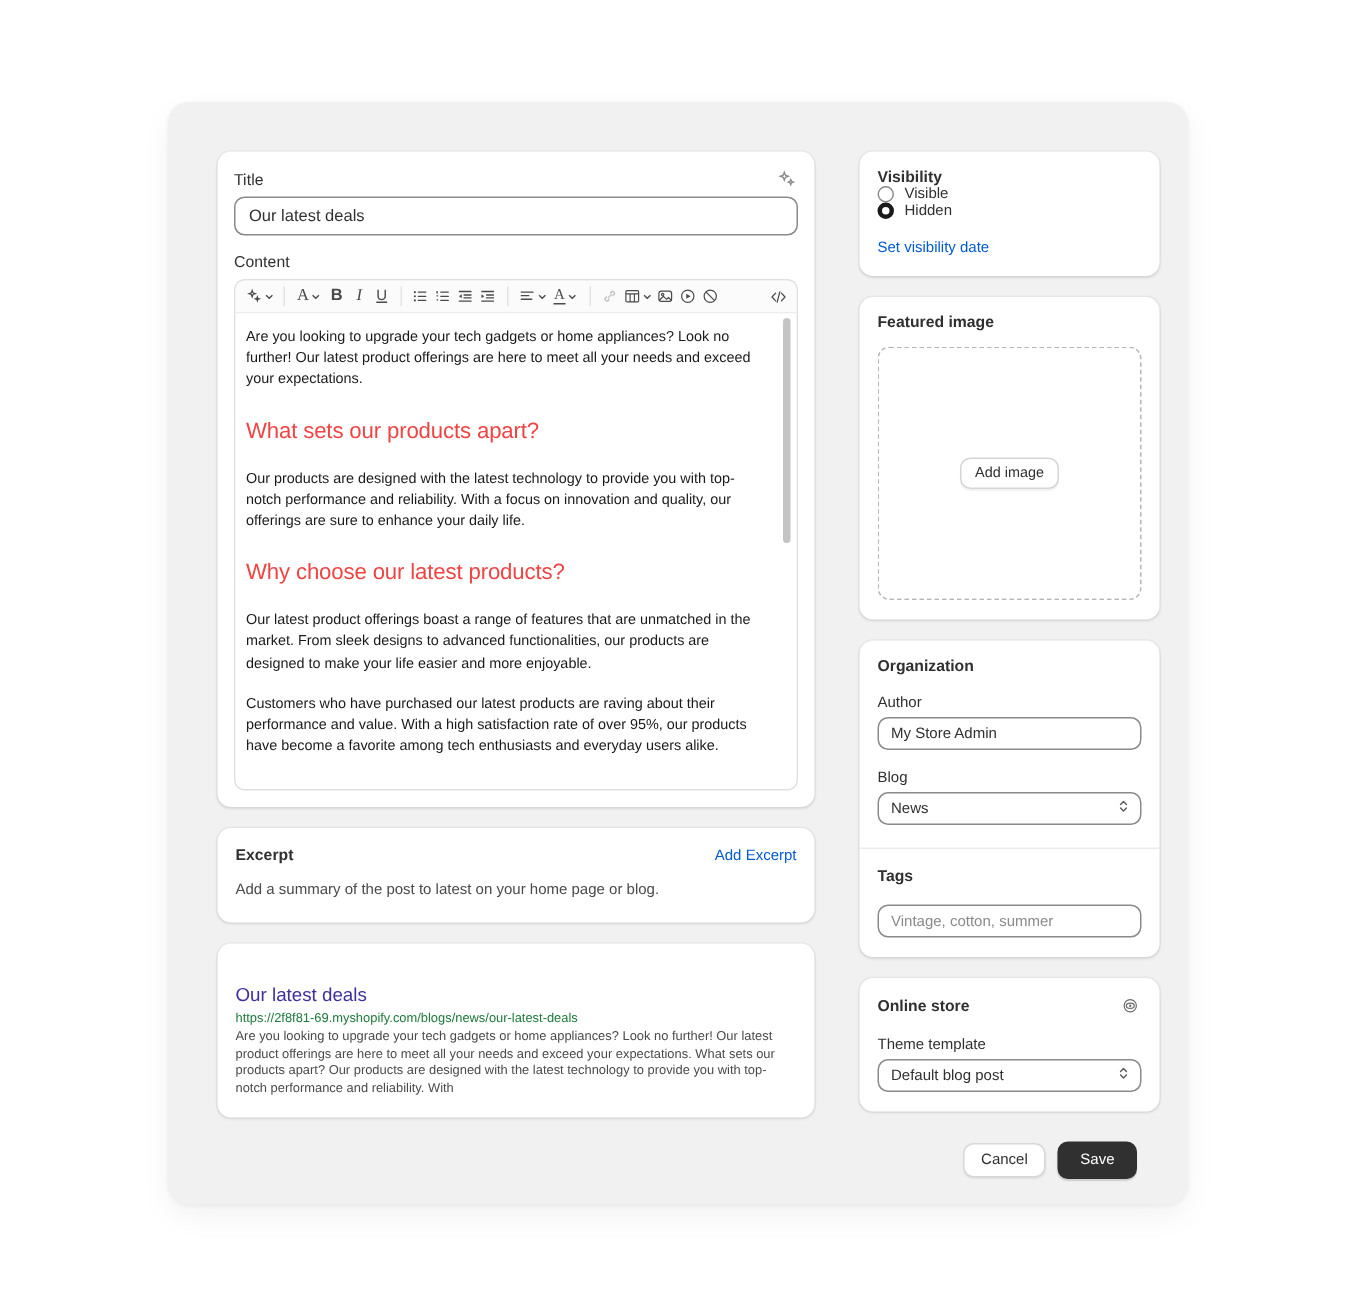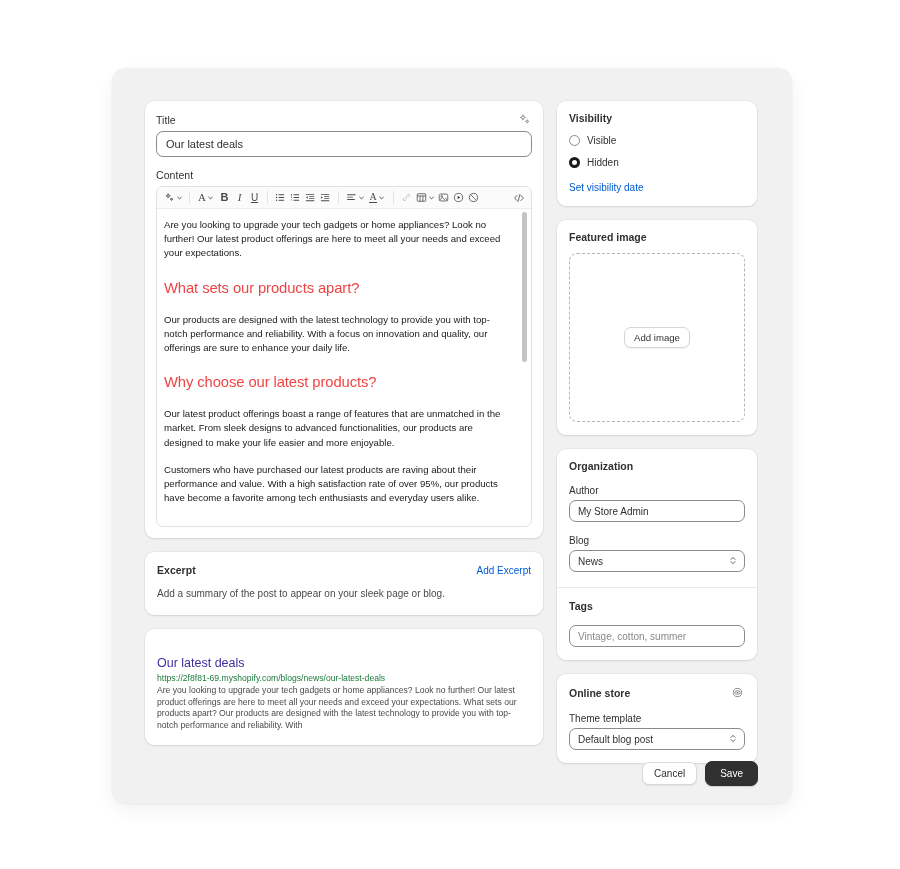--- a/index.html
+++ b/index.html
@@ -24,21 +24,21 @@
     background: #f1f1f1;
     border-radius: 14px;
     box-shadow: 0 1px 3px rgba(0,0,0,0.06), 0 8px 20px rgba(0,0,0,0.05);
   }
   .layout {
     position: absolute;
     left: 0; top: 0;
     width: 680px; height: 735px;
     padding: 33px 34px 0 33px;
     display: flex;
-    gap: 14px;
+    gap: 30px;
   }
   .col-main { width: 398px; flex: none; }
   .col-side { width: 200px; flex: none; }
 
   .card {
     background: #ffffff;
     border-radius: 9px;
     box-shadow: 0 0 0 1px rgba(0,0,0,0.035), 0 1px 2px rgba(0,0,0,0.09);
   }
   .card + .card { margin-top: 14px; }
@@ -197,21 +197,20 @@
   .side-card { padding: 11px 12px 13px 12px; }
   .side-title {
     font-size: 10.5px;
     font-weight: bold;
     color: #303030;
   }
   .radio-row {
     display: flex;
     align-items: center;
     gap: 7px;
-    margin-top: 11px;
     cursor: pointer;
   }
   .radio {
     width: 11px; height: 11px;
     border-radius: 50%;
     border: 1.3px solid #8a8a8a;
     background: #fff;
     flex: none;
     position: relative;
   }
@@ -502,21 +501,21 @@
               <div class="scroll-thumb"></div>
             </div>
           </div>
         </div>
 
         <div class="card pad-card">
           <div class="card-head">
             <span class="card-title">Excerpt</span>
             <span class="link">Add Excerpt</span>
           </div>
-          <div class="muted-text">Add a summary of the post to appear on your sleek page or blog.</div>
+          <div class="muted-text">Add a summary of the post to latest on your home page or blog.</div>
         </div>
 
         <div class="card pad-card">
           <div class="seo-title">Our latest deals</div>
           <div class="seo-url">https://2f8f81-69.myshopify.com/blogs/news/our-latest-deals</div>
           <div class="seo-desc">Are you looking to upgrade your tech gadgets or home appliances? Look no further! Our latest product offerings are here to meet all your needs and exceed your expectations. What sets our products apart? Our products are designed with the latest technology to provide you with top-notch performance and reliability. With</div>
         </div>
       </div>
 
       <div class="col-side">

